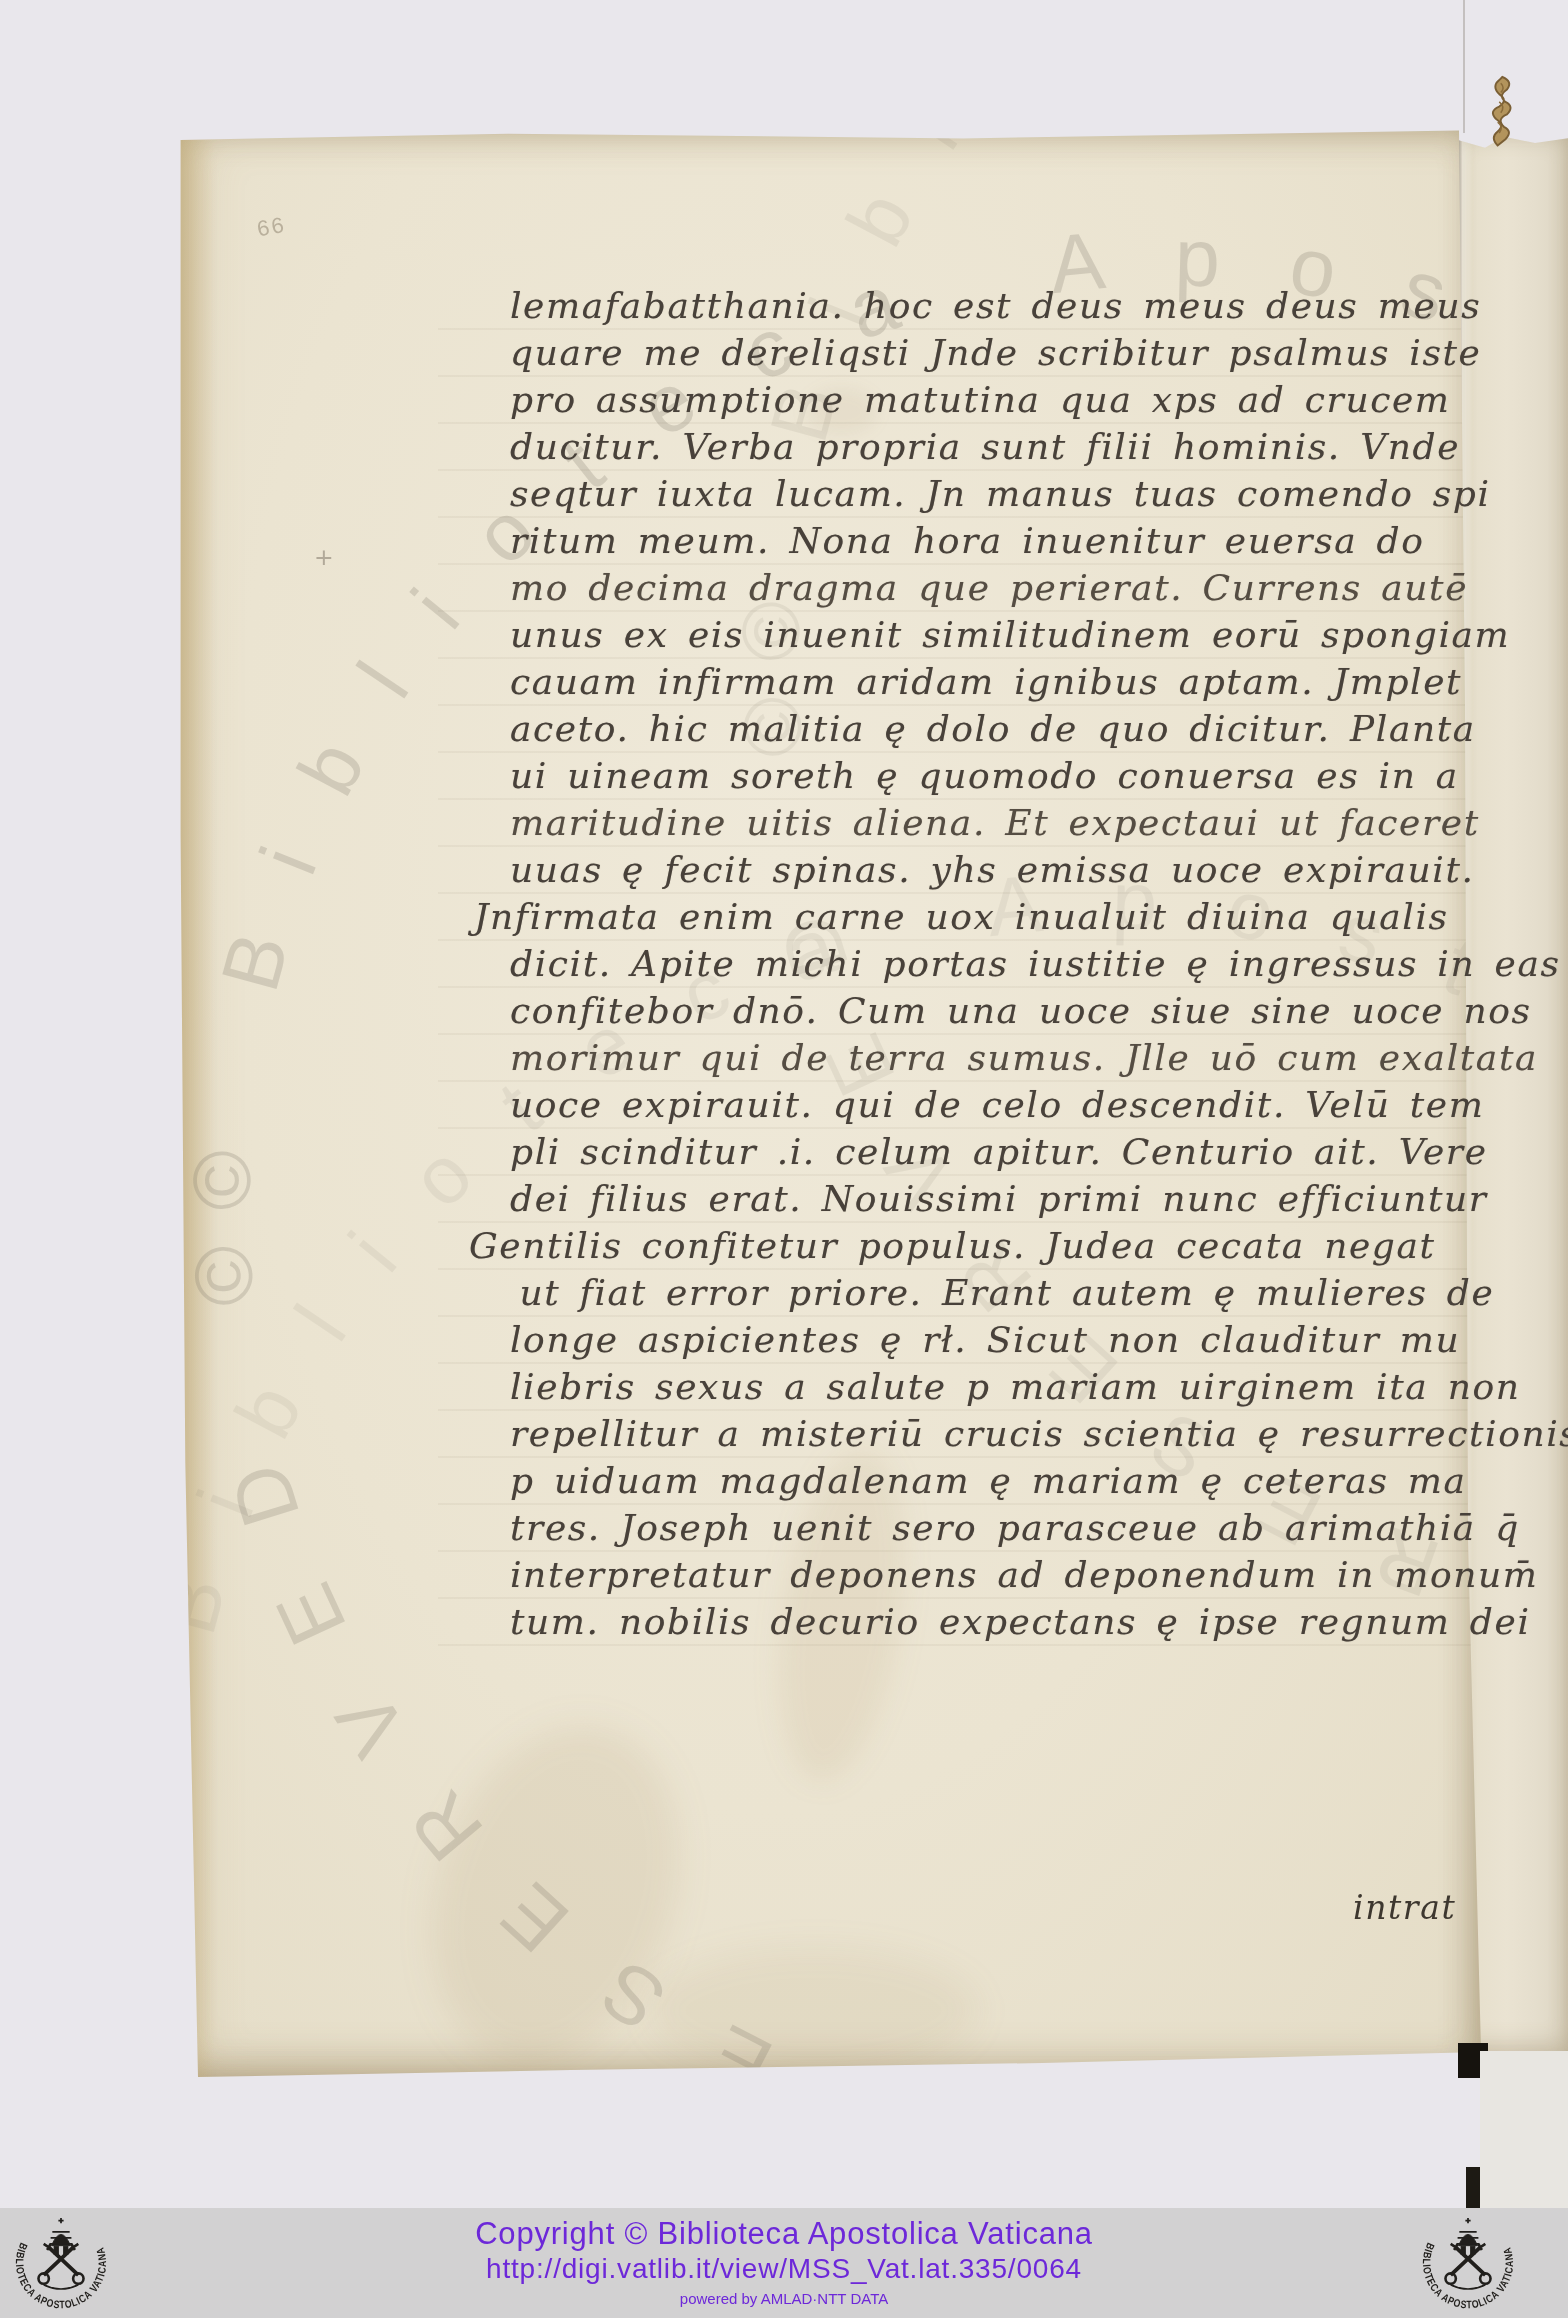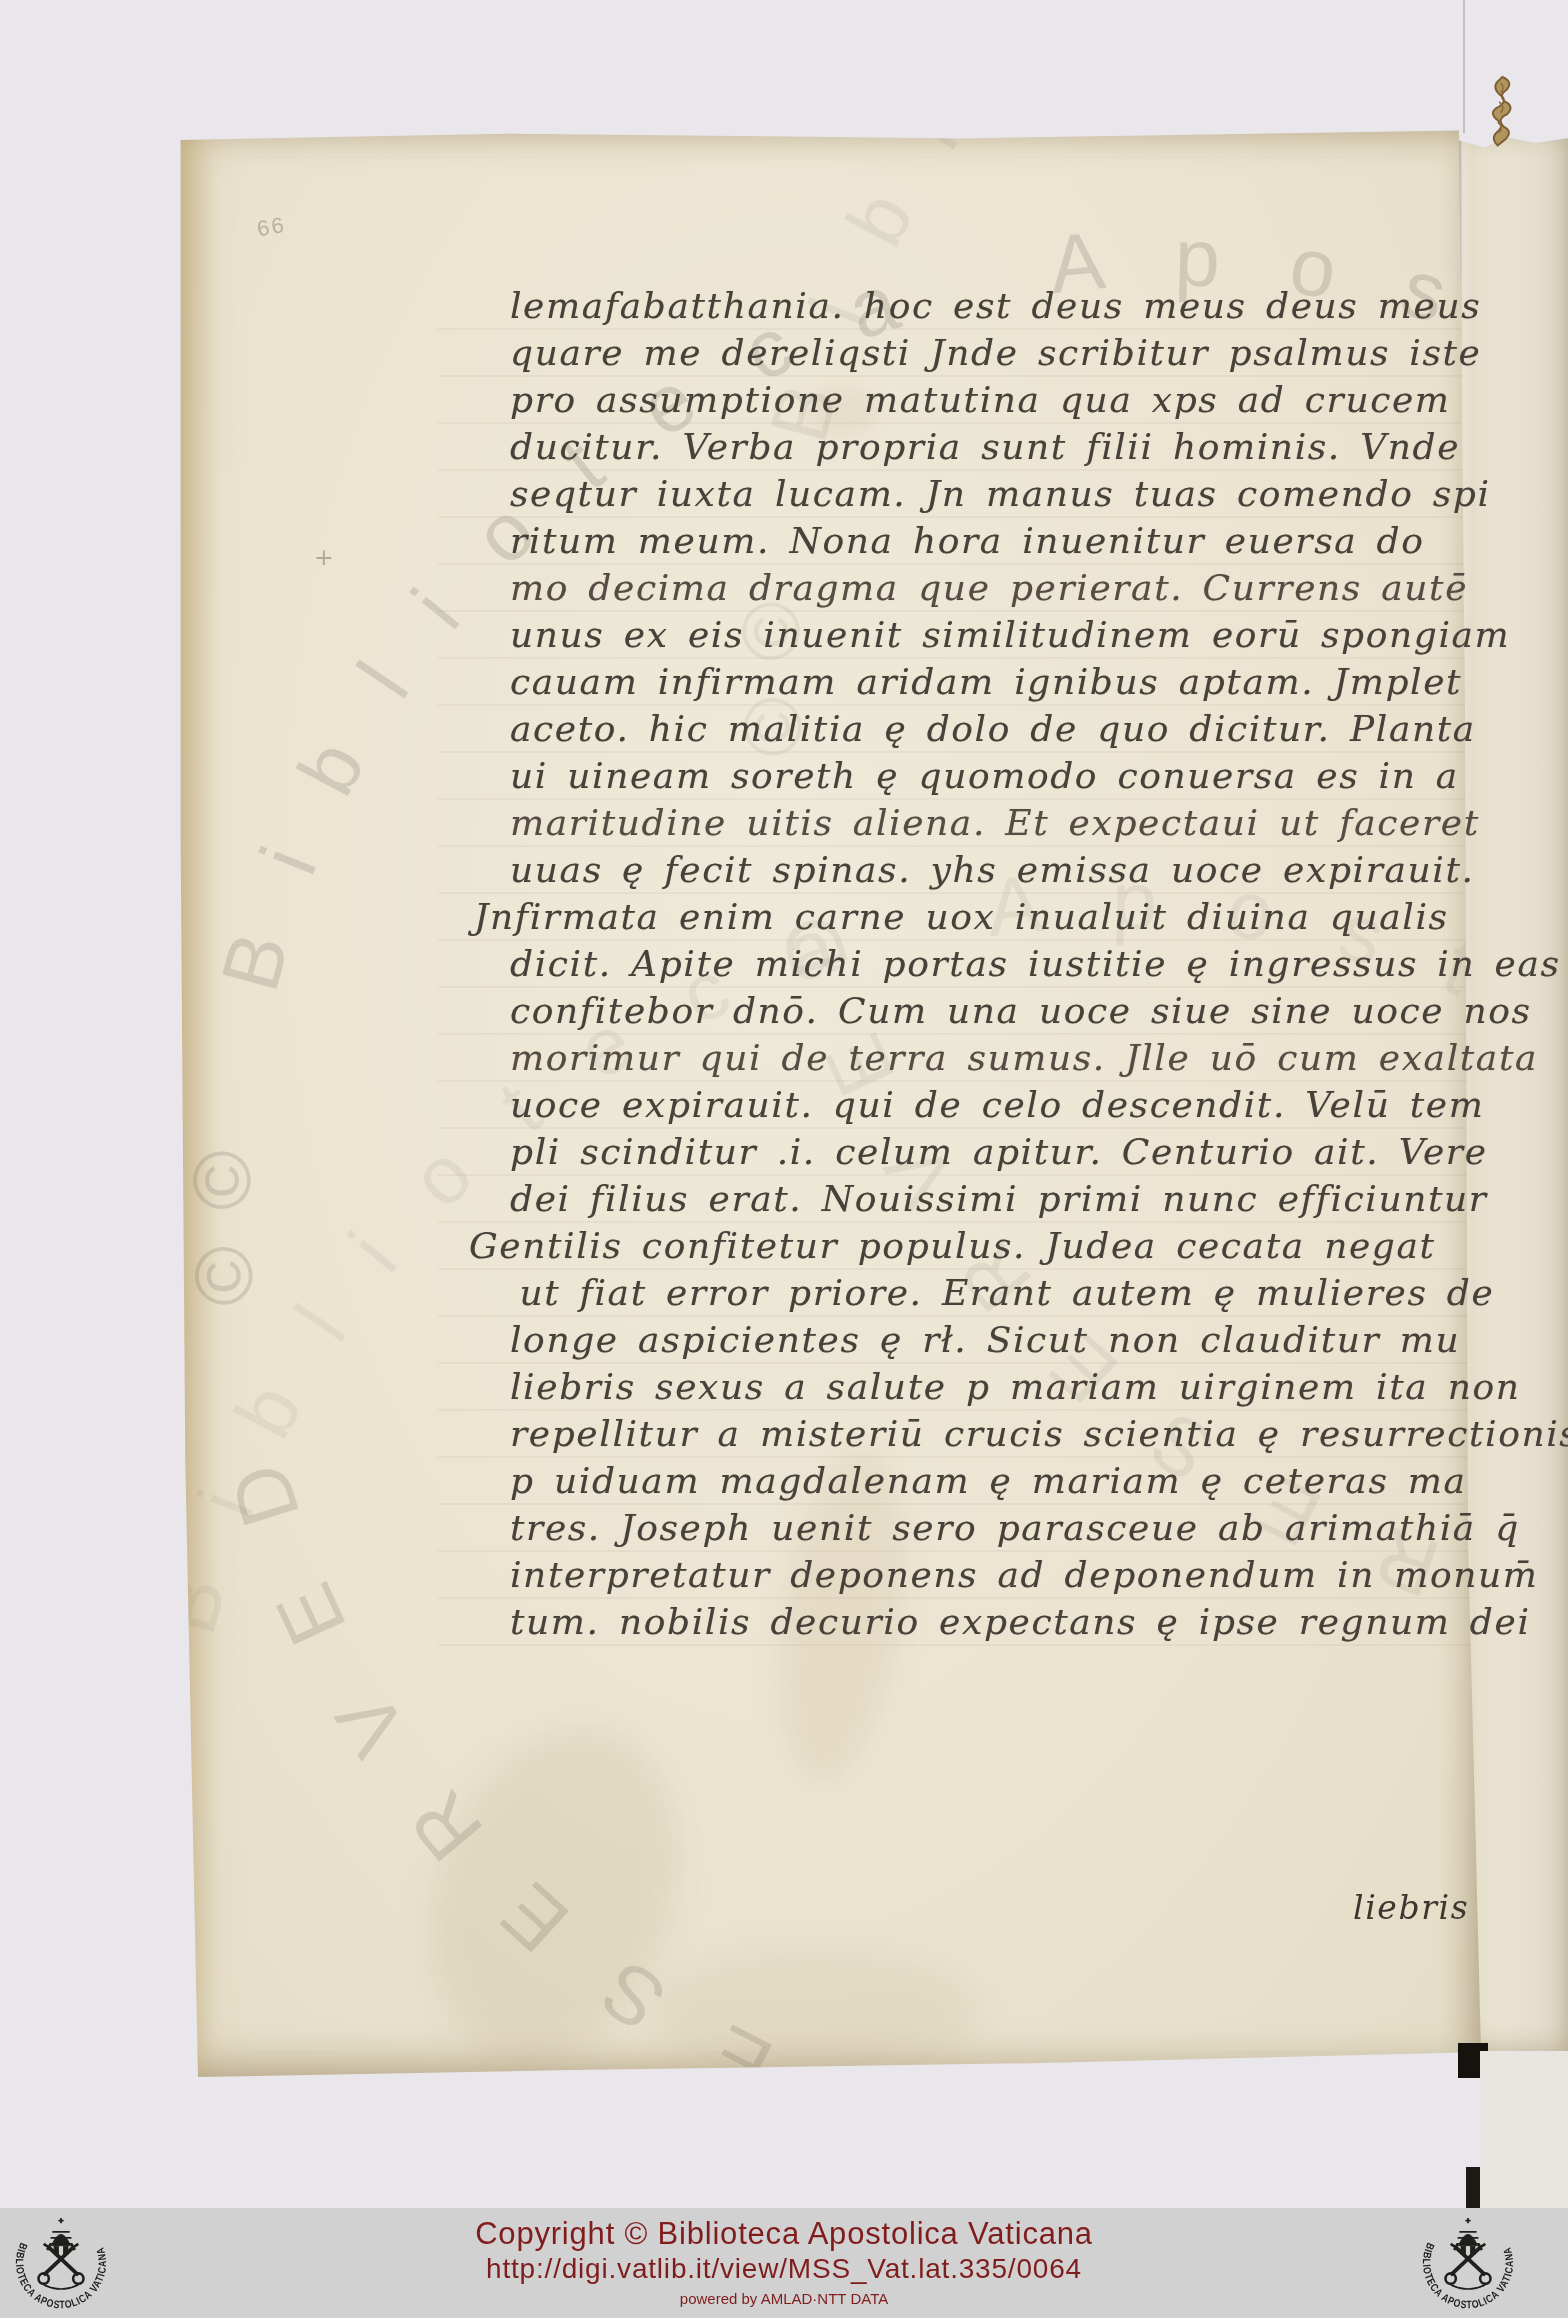--- a/index.html
+++ b/index.html
@@ -72,21 +72,21 @@
   .board-strip{position:absolute;left:1466px;top:2167px;width:14px;height:41px;background:#1d1a14;}
   .below-fold-paper{position:absolute;left:1480px;top:2051px;width:88px;height:157px;background:#e8e6e1;}
 
   
   .tassel{position:absolute;left:1479px;top:75px;}
 
   
   .footer{
     position:absolute;left:0;bottom:0;width:1568px;height:111px;background:#d2d1d2;
   }
-  .footer-text{position:absolute;left:0;top:0;width:100%;text-align:center;color:#7f1d1d;}
+  .footer-text{position:absolute;left:0;top:0;width:100%;text-align:center;color:#6d28d9;}
   .f-copy{font-size:31px;line-height:36px;margin-top:7.8px;letter-spacing:0.8px;}
   .f-url{font-size:28px;line-height:33px;letter-spacing:0.8px;}
   .f-pow{font-size:15px;line-height:27px;}
   .seal{position:absolute;top:2211px;width:104px;height:104px;}
   .seal-left{left:9.4px;}
   .seal-right{left:1416px;}
   .seal text{font-family:"Liberation Sans",sans-serif;font-weight:bold;fill:#211f1c;}
 </style>
 </head>
 <body>
@@ -154,21 +154,21 @@
     <div class="ms-line">Gentilis confitetur populus. Judea cecata negat</div>
     <div class="ms-line">ut fiat error priore. Erant autem ę mulieres de</div>
     <div class="ms-line">longe aspicientes ę rł. Sicut non clauditur mu</div>
     <div class="ms-line">liebris sexus a salute p mariam uirginem ita non</div>
     <div class="ms-line">repellitur a misteriū crucis scientia ę resurrectionis</div>
     <div class="ms-line">p uiduam magdalenam ę mariam ę ceteras ma</div>
     <div class="ms-line">tres. Joseph uenit sero parasceue ab arimathiā q̄</div>
     <div class="ms-line">interpretatur deponens ad deponendum in monum̄</div>
     <div class="ms-line">tum. nobilis decurio expectans ę ipse regnum dei</div>
   </div>
-<div class="catchword">liebris</div>
+<div class="catchword">intrat</div>
 
 <svg class="tassel" width="56" height="74" viewBox="0 0 72 94">
   <path d="M30 2 Q44 8 36 18 Q24 26 34 34 Q46 40 36 50 Q22 56 32 66 Q44 72 34 82 L24 90 Q14 80 24 72 Q34 64 22 56 Q12 46 26 40 Q38 32 26 24 Q16 14 26 6 Z" fill="#b3945c" stroke="#7a5f35" stroke-width="2.5"></path>
   <path d="M28 10 Q34 16 28 22 M26 34 Q34 40 28 48 M24 60 Q32 66 26 74" stroke="#8a6c3c" stroke-width="2" fill="none"></path>
 </svg>
 
 <div class="board-square"></div>
 <div class="below-fold-paper"></div>
 <div class="board-strip"></div>
 

